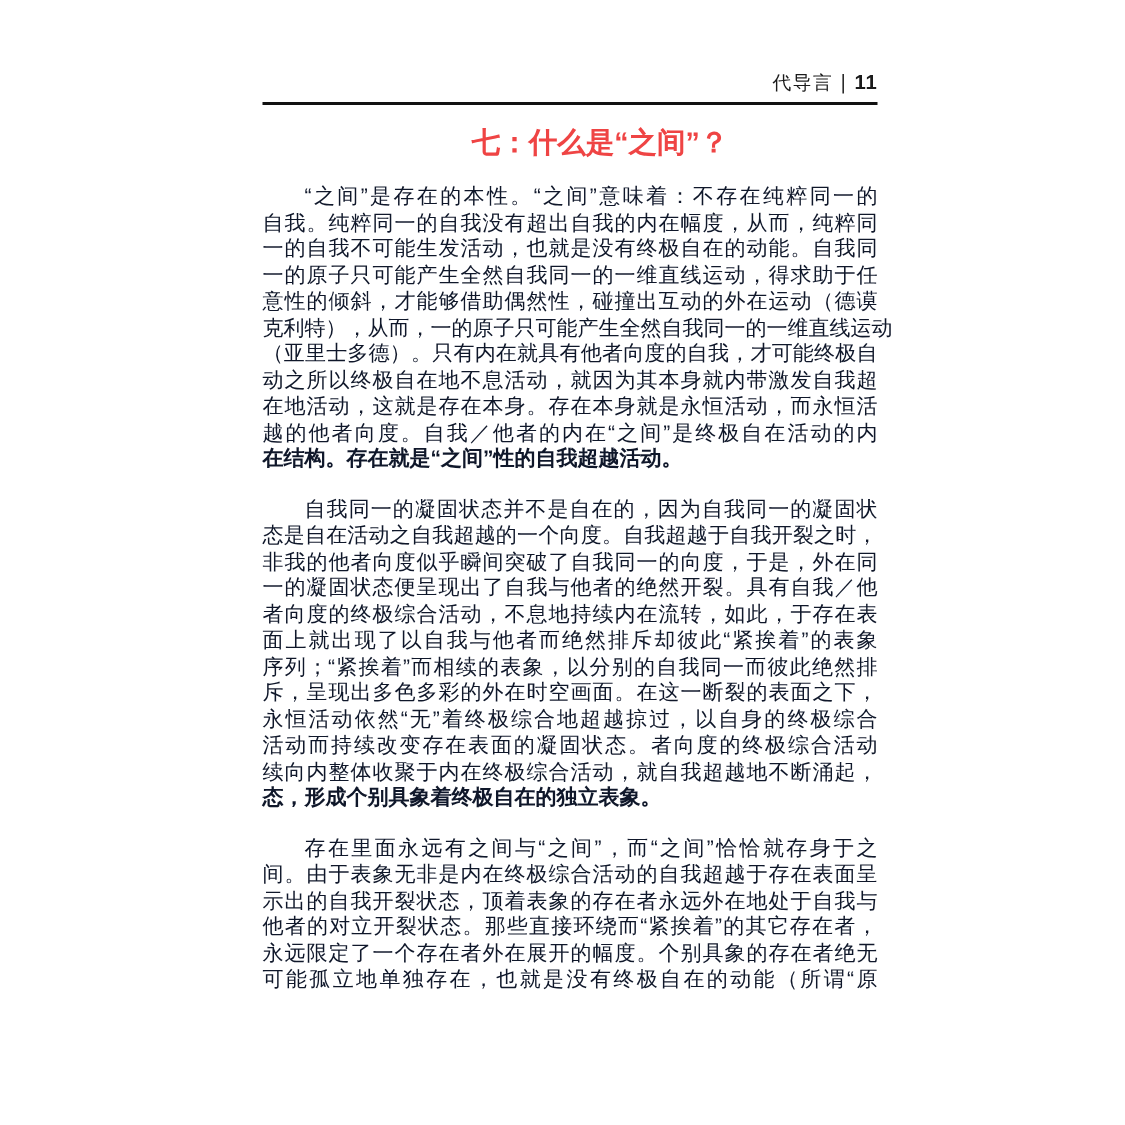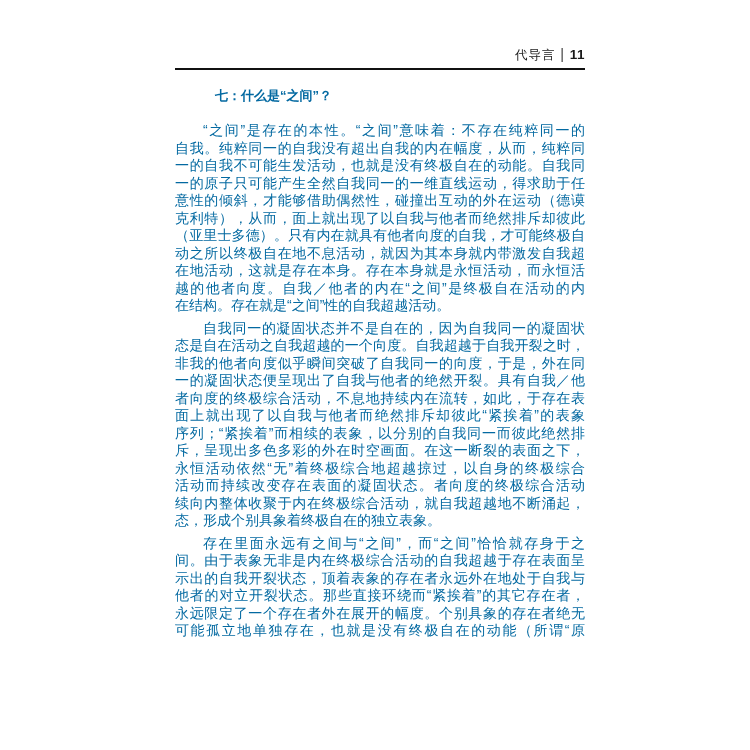--- a/index.html
+++ b/index.html
@@ -34,38 +34,39 @@
     font-size: 13.5px;
     letter-spacing: 0.5px;
   }
   .rule {
     margin-top: 6px;
     border-top: 2px solid #111111;
     height: 0;
   }
   .title {
     margin: 17px 0 0 40px;
-    font-size: 13px;
+    font-size: 19px;
     line-height: 18px;
     font-weight: 700;
-    color: #0369a1;
+    color: #ef4444;
+    text-align: center;
   }
   .body { margin-top: 17px; }
-  .para + .para { margin-top: 5px; }
+  .para + .para { margin-top: 16px; }
   .line {
     font-size: 14px;
     height: 17.5px;
     line-height: 17.5px;
     text-align: justify;
     text-align-last: justify;
     white-space: nowrap;
-    color: #0369a1;
+    color: #0f172a;
   }
   .line.first { padding-left: 28px; }
-  .line.last  { text-align-last: left; }
+  .line.last  { text-align-last: left; font-weight: bold; }
 </style>
 </head>
 <body>
 
 <div class="page">
 
   <div class="header">
     <span>
       <span>代导言</span><span class="divider">|</span><span class="pagenum">11</span>
     </span>
@@ -75,21 +76,21 @@
 
   <div class="title">七：什么是“之间”？</div>
 
   <div class="body">
       <div class="para">
         <div class="line first">“之间”是存在的本性。“之间”意味着：不存在纯粹同一的</div>
         <div class="line">自我。纯粹同一的自我没有超出自我的内在幅度，从而，纯粹同</div>
         <div class="line">一的自我不可能生发活动，也就是没有终极自在的动能。自我同</div>
         <div class="line">一的原子只可能产生全然自我同一的一维直线运动，得求助于任</div>
         <div class="line">意性的倾斜，才能够借助偶然性，碰撞出互动的外在运动（德谟</div>
-        <div class="line">克利特），从而，面上就出现了以自我与他者而绝然排斥却彼此</div>
+        <div class="line">克利特），从而，一的原子只可能产生全然自我同一的一维直线运动</div>
         <div class="line">（亚里士多德）。只有内在就具有他者向度的自我，才可能终极自</div>
         <div class="line">动之所以终极自在地不息活动，就因为其本身就内带激发自我超</div>
         <div class="line">在地活动，这就是存在本身。存在本身就是永恒活动，而永恒活</div>
         <div class="line">越的他者向度。自我／他者的内在“之间”是终极自在活动的内</div>
         <div class="line last">在结构。存在就是“之间”性的自我超越活动。</div>
       </div>
       <div class="para">
         <div class="line first">自我同一的凝固状态并不是自在的，因为自我同一的凝固状</div>
         <div class="line">态是自在活动之自我超越的一个向度。自我超越于自我开裂之时，</div>
         <div class="line">非我的他者向度似乎瞬间突破了自我同一的向度，于是，外在同</div>

